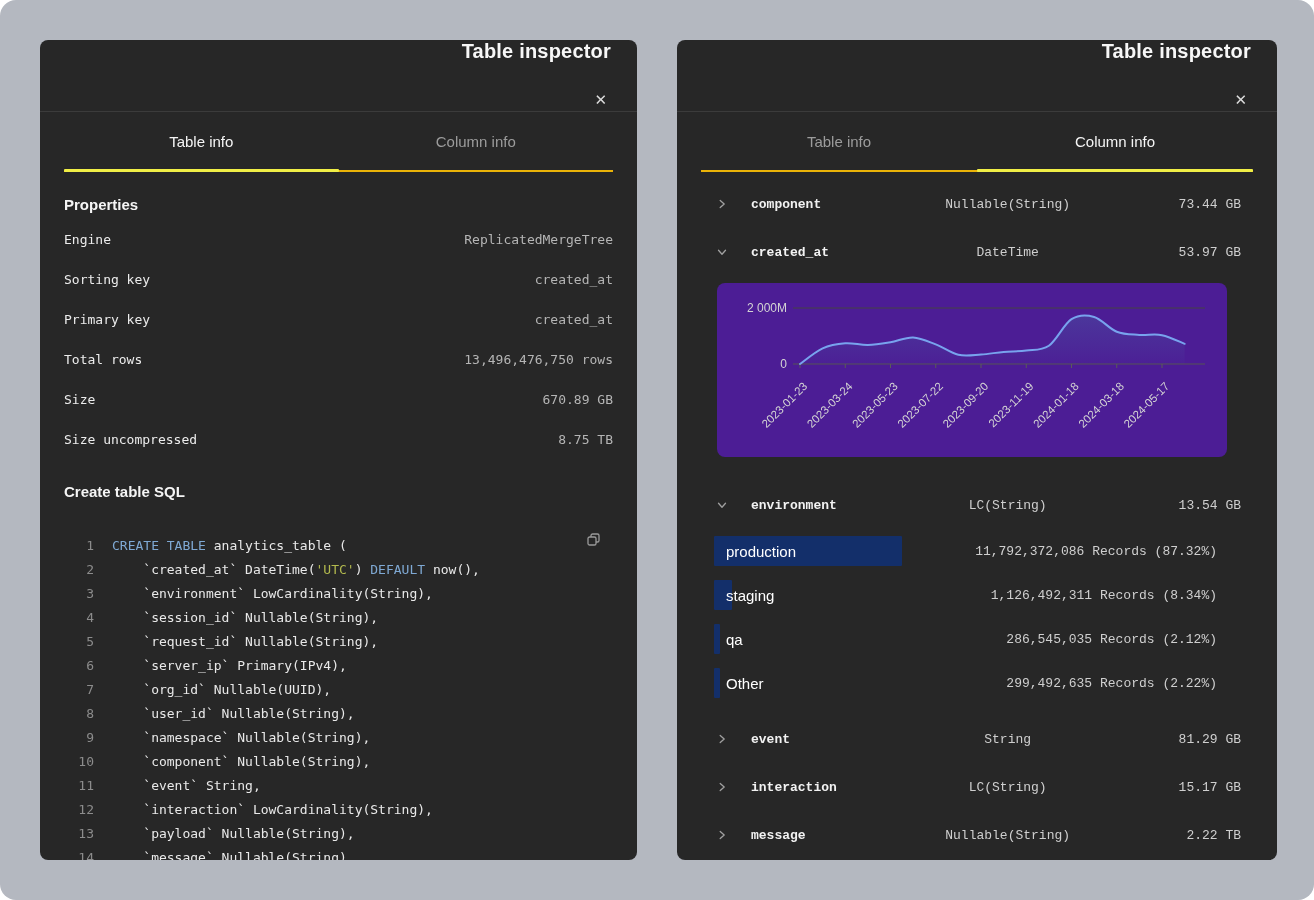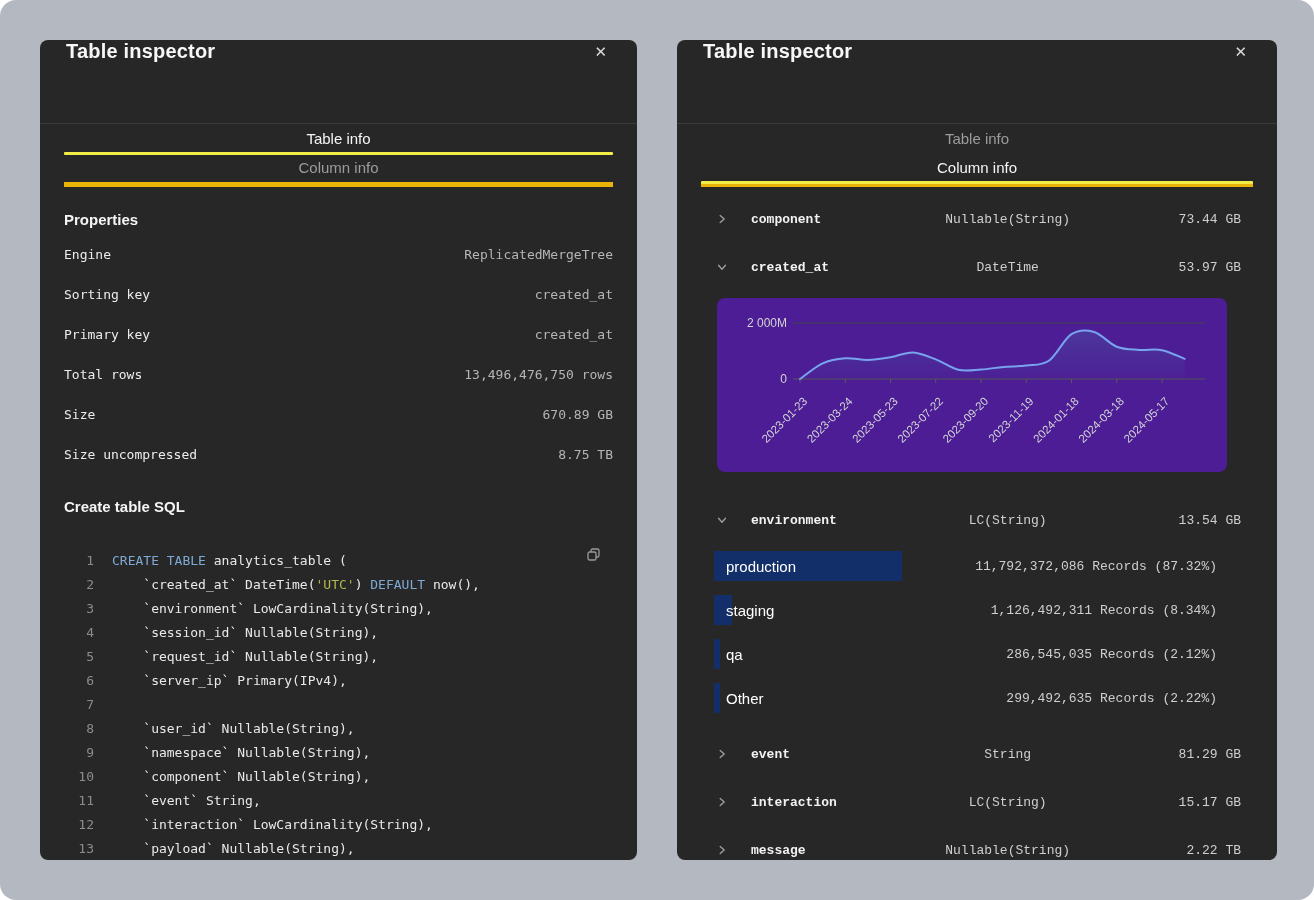--- a/index.html
+++ b/index.html
@@ -2,27 +2,27 @@
 <html><head>
 <meta charset="utf-8">
 <style>
   html,body{margin:0;padding:0;background:#ffffff;}
   body{font-family:"Liberation Sans",sans-serif;}
   .stage{position:relative;width:1314px;height:900px;background:#b4b8c0;border-radius:16px;overflow:hidden;}
   .panel{position:absolute;top:40px;height:820px;background:#272727;border-radius:8px;overflow:hidden;color:#f2f2f2;}
   .panel-left{left:40px;width:597px;}
   .panel-right{left:677px;width:600px;}
 
-  .panel-header{height:84px;display:flex;align-items:flex-start;justify-content:space-between;
-    padding:0 26px;border-bottom:1px solid #3b3b3b;box-sizing:border-box;}
+  .panel-header{height:72px;display:flex;align-items:flex-end;justify-content:space-between;
+    padding:0 26px;border-bottom:1px solid #3b3b3b;box-sizing:border-box;flex-direction:column;}
   .panel-title{font-size:20px;font-weight:700;letter-spacing:.2px;color:#f7f7f7;}
   .close-btn{background:none;border:none;color:#dcdcdc;font-size:15px;line-height:1;cursor:pointer;padding:4px;font-family:"Liberation Sans",sans-serif;}
 
   .tabwrap{padding:0 24px;}
-  .tabbar{display:flex;height:58px;border-bottom:5px solid #eab308;flex-direction:column;}
+  .tabbar{display:flex;height:58px;border-bottom:2px solid #eab308;}
   .tab{flex:1;position:relative;display:flex;align-items:center;justify-content:center;
     font-size:15px;color:#9c9c9c;cursor:pointer;}
   .tab.active{color:#f5f5f5;}
   .tab.active::after{content:"";position:absolute;left:0;right:0;bottom:-2px;height:3px;background:#f0ee46;border-radius:1px;}
 
   .content{padding:0 24px;}
   .section-heading{font-size:15px;font-weight:700;color:#f5f5f5;margin:24px 0 0 0;}
 
   .prop-rows{margin-top:6px;}
   .prop-row{height:40px;display:flex;align-items:center;justify-content:space-between;
@@ -108,21 +108,21 @@
             <rect x="3" y="6" width="8" height="8" rx="1.6" stroke="#9a9a9a" stroke-width="1.3" fill="#272727"></rect>
           </svg>
         </button>
         <div>
             <div class="code-line"><span class="line-no">1</span><span class="tok-kw">CREATE TABLE</span><span class="tok-plain"> analytics_table (</span></div>
             <div class="code-line"><span class="line-no">2</span><span class="tok-plain">    `created_at` DateTime(</span><span class="tok-str">'UTC'</span><span class="tok-plain">) </span><span class="tok-kw">DEFAULT</span><span class="tok-plain"> now(),</span></div>
             <div class="code-line"><span class="line-no">3</span><span class="tok-plain">    `environment` LowCardinality(String),</span></div>
             <div class="code-line"><span class="line-no">4</span><span class="tok-plain">    `session_id` Nullable(String),</span></div>
             <div class="code-line"><span class="line-no">5</span><span class="tok-plain">    `request_id` Nullable(String),</span></div>
             <div class="code-line"><span class="line-no">6</span><span class="tok-plain">    `server_ip` Primary(IPv4),</span></div>
-            <div class="code-line"><span class="line-no">7</span></div>
+            <div class="code-line"><span class="line-no">7</span><span class="tok-plain">    `org_id` Nullable(UUID),</span></div>
             <div class="code-line"><span class="line-no">8</span><span class="tok-plain">    `user_id` Nullable(String),</span></div>
             <div class="code-line"><span class="line-no">9</span><span class="tok-plain">    `namespace` Nullable(String),</span></div>
             <div class="code-line"><span class="line-no">10</span><span class="tok-plain">    `component` Nullable(String),</span></div>
             <div class="code-line"><span class="line-no">11</span><span class="tok-plain">    `event` String,</span></div>
             <div class="code-line"><span class="line-no">12</span><span class="tok-plain">    `interaction` LowCardinality(String),</span></div>
             <div class="code-line"><span class="line-no">13</span><span class="tok-plain">    `payload` Nullable(String),</span></div>
             <div class="code-line"><span class="line-no">14</span><span class="tok-plain">    `message` Nullable(String)</span></div>
           </div>
       </div>
     </div>

